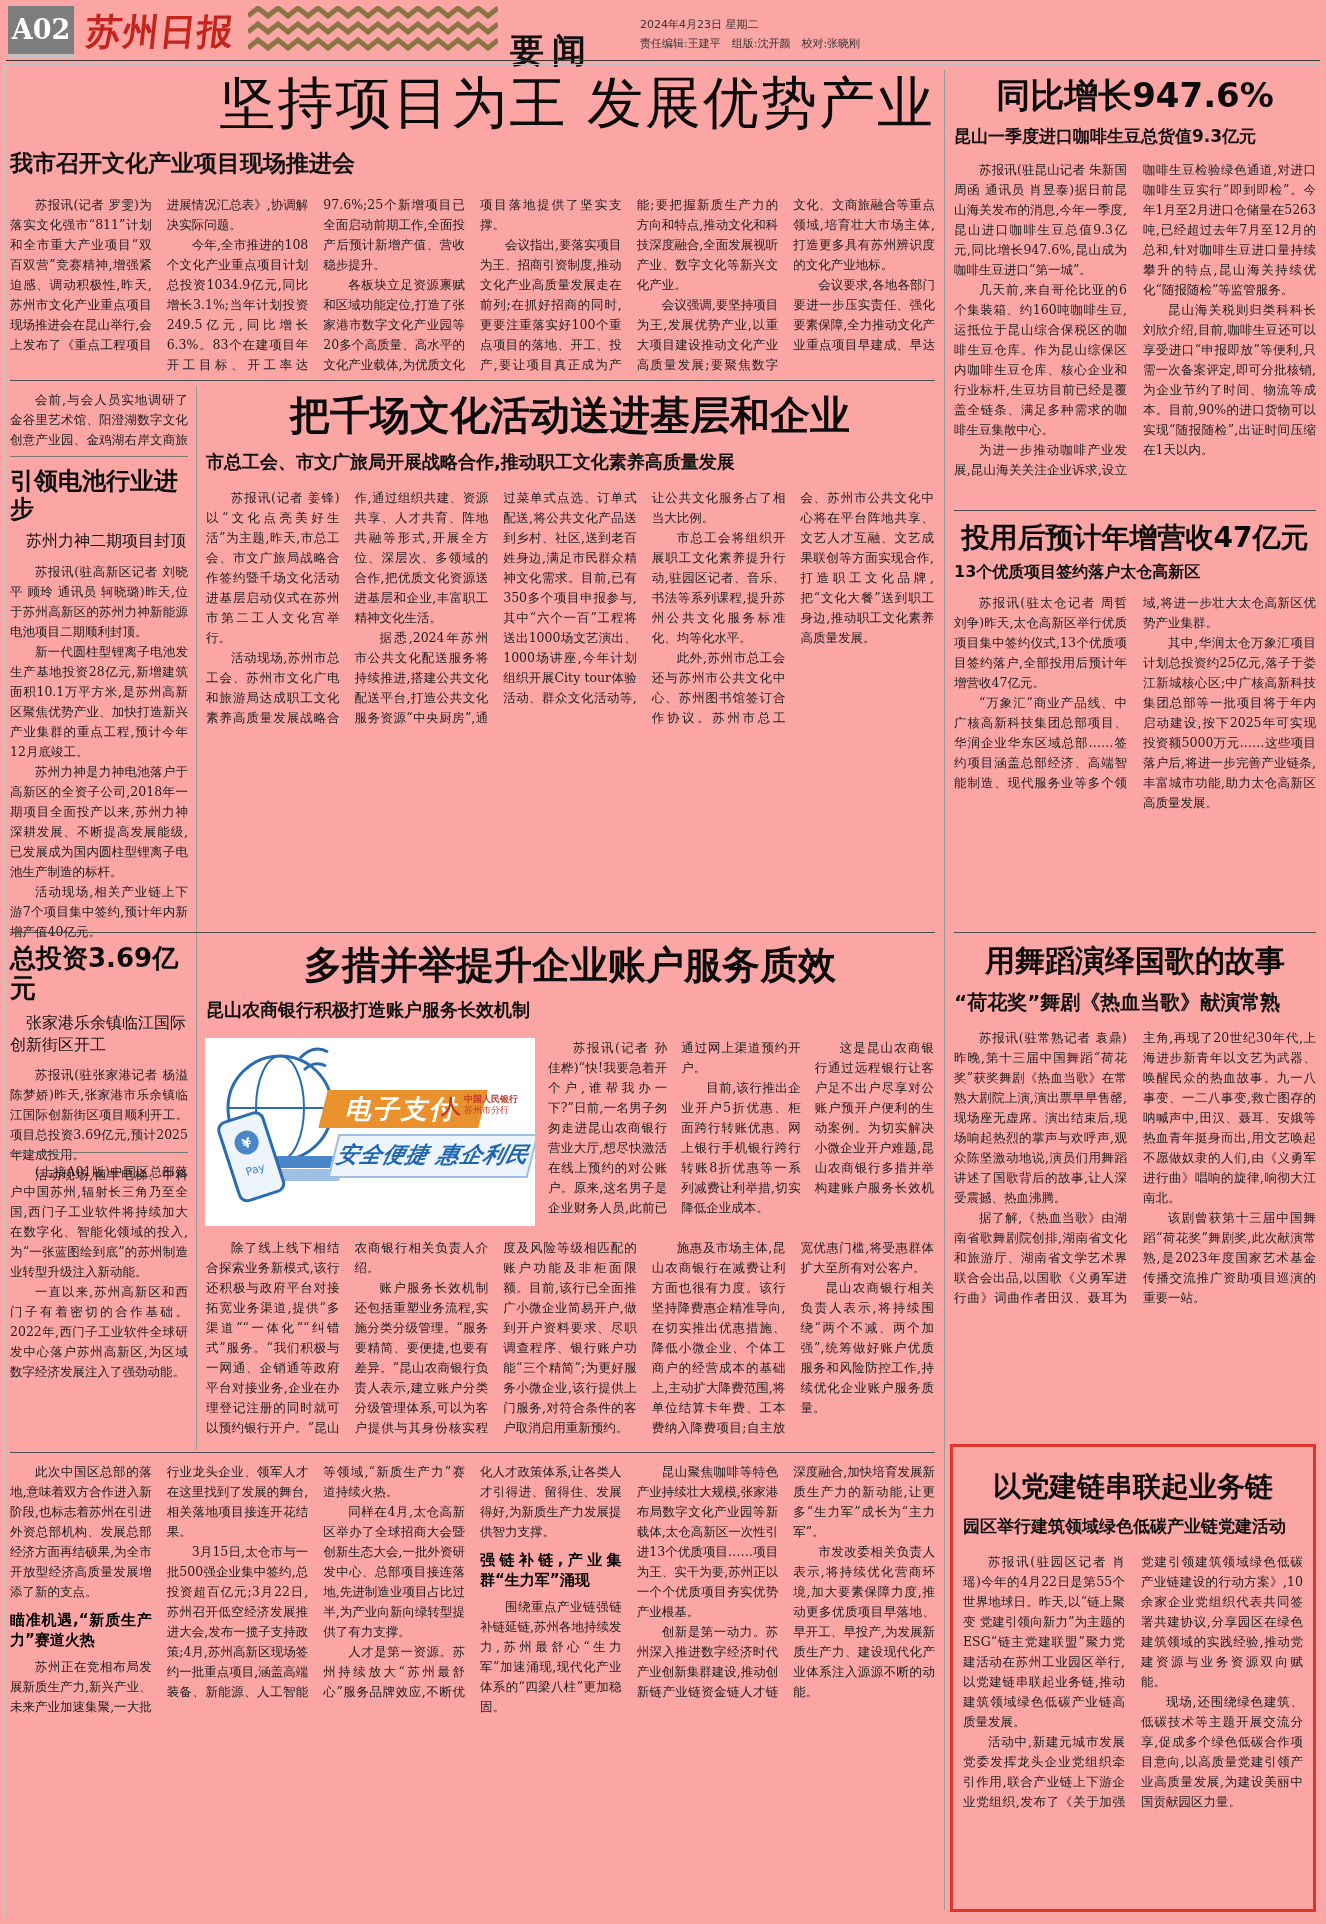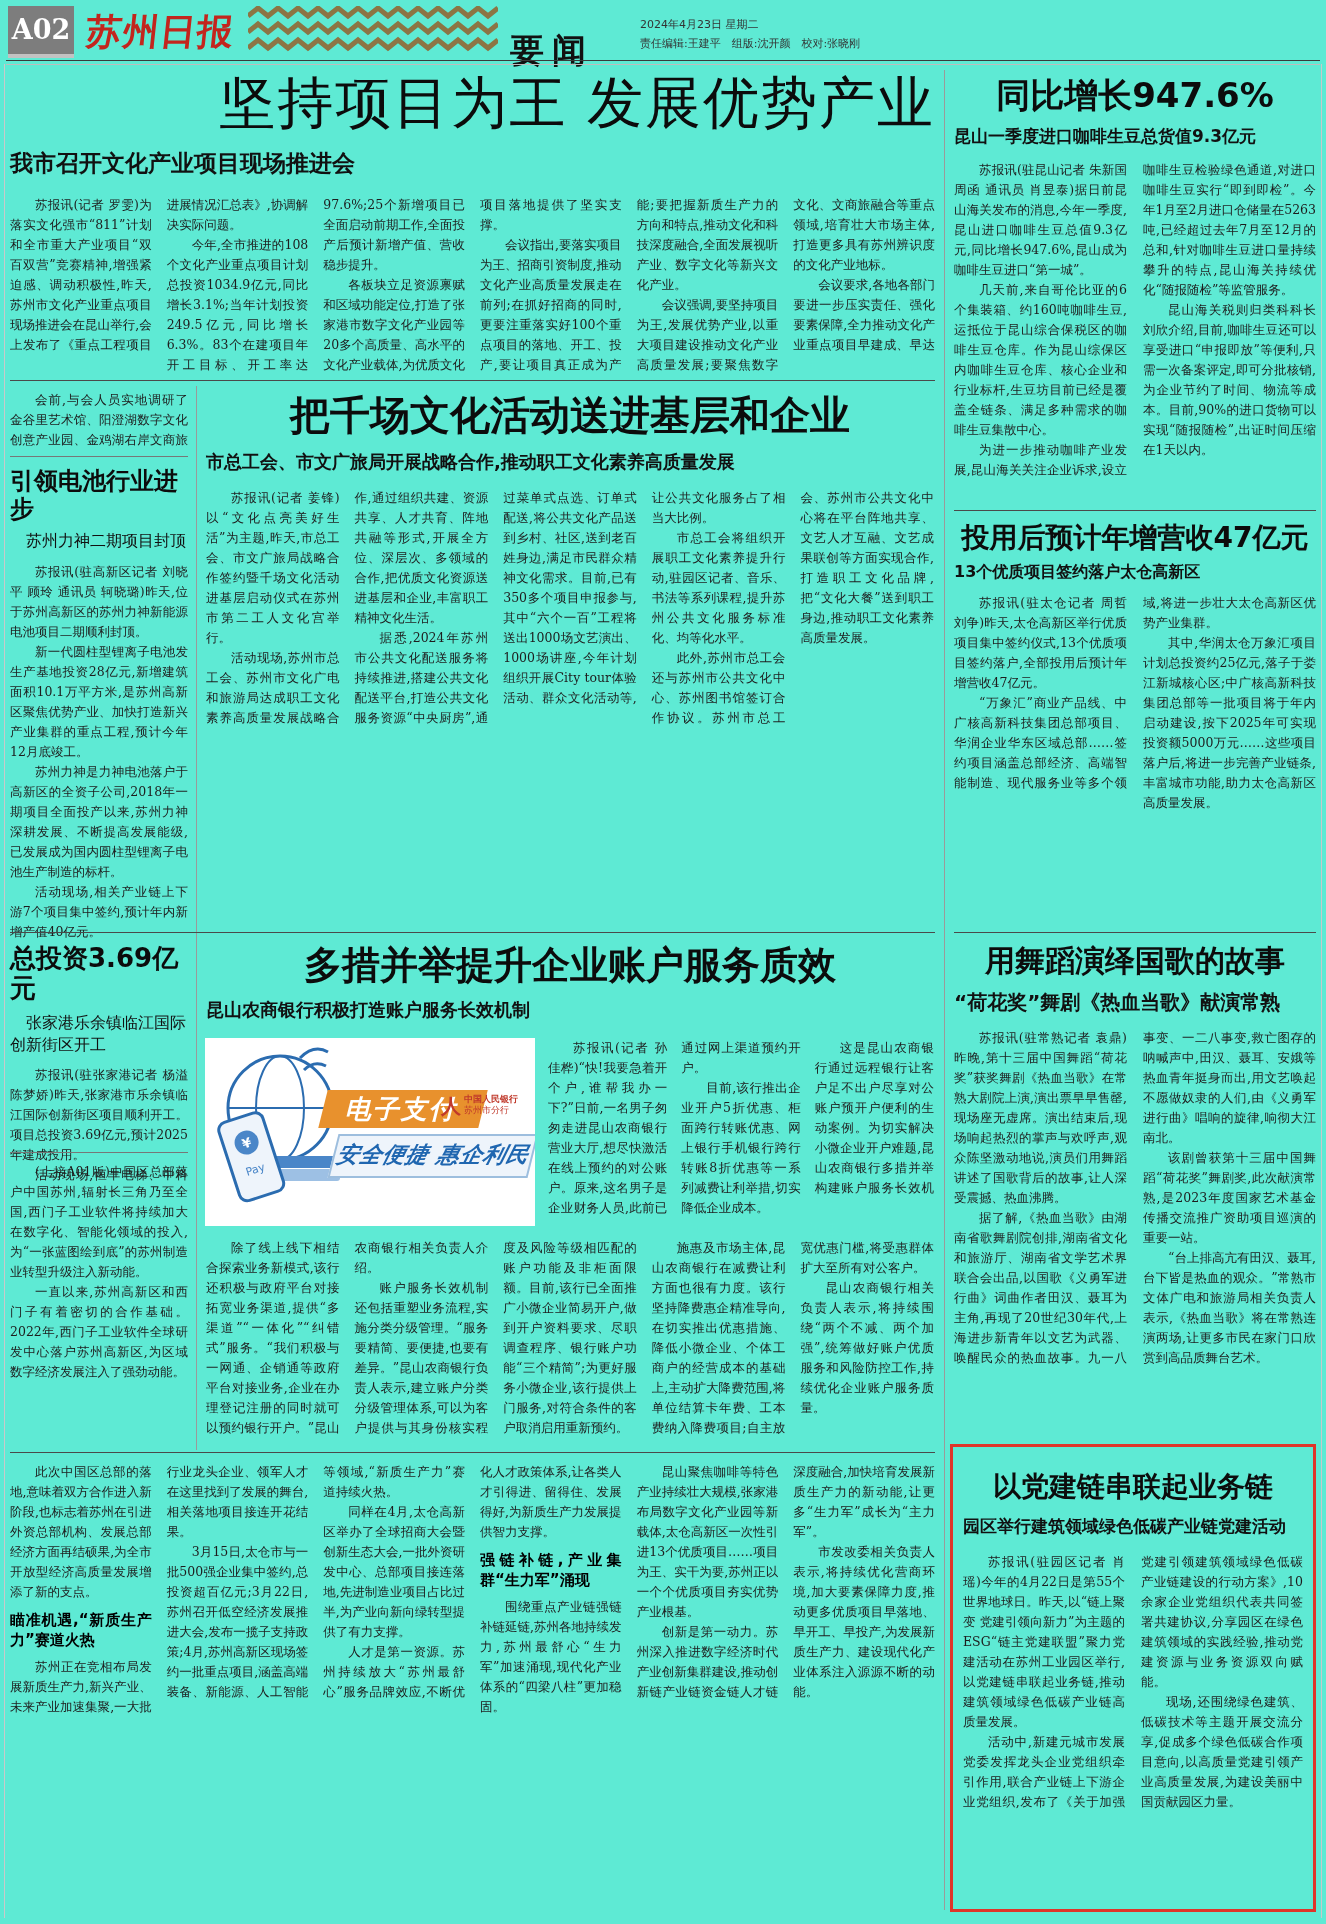--- a/index.html
+++ b/index.html
@@ -1,17 +1,17 @@
 <!DOCTYPE html>
 <html><head>
 <meta charset="utf-8">
 <style>
   html,body{margin:0;padding:0;background:#e8e6e1;}
   .page{
-    position:relative; width:1326px; height:1924px; background:#5eead4;
+    position:relative; width:1326px; height:1924px; background:#fca5a5;
     margin:0 auto; overflow:hidden;
     font-family:"DejaVu Sans","Liberation Sans",sans-serif; color:#1c1c1c;
   }
   .page::before,.page::after{
     content:""; position:absolute; top:64px; bottom:6px; width:1px; background:#c9c9c9;
   }
   .page::before{left:4px;} .page::after{right:4px;}
 
   
   .hdr{position:absolute; left:0; top:0; width:1326px; height:62px;}
@@ -237,21 +237,20 @@
       <p>昆山农商银行相关负责人表示,将持续围绕“两个不减、两个加强”,统筹做好账户优质服务和风险防控工作,持续优化企业账户服务质量。</p>
     </div>
 
   <div class="abs" style="left:954px; top:944px; width:362px;">
     <h2 class="headline-md" style="font-size:30px;">用舞蹈演绎国歌的故事</h2>
     <p class="subtitle" style="font-size:20px; margin-top:10px; font-weight:600;">“荷花奖”舞剧《热血当歌》献演常熟</p>
     <div class="bodytext serifbody cols2" style="margin-top:12px; height:392px;">
         <p>苏报讯(驻常熟记者 袁鼎)昨晚,第十三届中国舞蹈“荷花奖”获奖舞剧《热血当歌》在常熟大剧院上演,演出票早早售罄,现场座无虚席。演出结束后,现场响起热烈的掌声与欢呼声,观众陈坚激动地说,演员们用舞蹈讲述了国歌背后的故事,让人深受震撼、热血沸腾。</p>
         <p>据了解,《热血当歌》由湖南省歌舞剧院创排,湖南省文化和旅游厅、湖南省文学艺术界联合会出品,以国歌《义勇军进行曲》词曲作者田汉、聂耳为主角,再现了20世纪30年代,上海进步新青年以文艺为武器、唤醒民众的热血故事。九一八事变、一二八事变,救亡图存的呐喊声中,田汉、聂耳、安娥等热血青年挺身而出,用文艺唤起不愿做奴隶的人们,由《义勇军进行曲》唱响的旋律,响彻大江南北。</p>
         <p>该剧曾获第十三届中国舞蹈“荷花奖”舞剧奖,此次献演常熟,是2023年度国家艺术基金传播交流推广资助项目巡演的重要一站。</p>
-        <p>“台上排高亢有田汉、聂耳,台下皆是热血的观众。”常熟市文体广电和旅游局相关负责人表示,《热血当歌》将在常熟连演两场,让更多市民在家门口欣赏到高品质舞台艺术。</p>
       </div>
   </div>
 
   <div class="hline" style="left:10px; width:925px; top:1452px;"></div>
 
   <div class="abs bodytext serifbody cols6" style="left:10px; top:1462px; width:925px; height:448px;">
       <p>此次中国区总部的落地,意味着双方合作进入新阶段,也标志着苏州在引进外资总部机构、发展总部经济方面再结硕果,为全市开放型经济高质量发展增添了新的支点。</p>
       <h4>瞄准机遇,“新质生产力”赛道火热</h4>
       <p>苏州正在竞相布局发展新质生产力,新兴产业、未来产业加速集聚,一大批行业龙头企业、领军人才在这里找到了发展的舞台,相关落地项目接连开花结果。</p>
       <p>3月15日,太仓市与一批500强企业集中签约,总投资超百亿元;3月22日,苏州召开低空经济发展推进大会,发布一揽子支持政策;4月,苏州高新区现场签约一批重点项目,涵盖高端装备、新能源、人工智能等领域,“新质生产力”赛道持续火热。</p>

